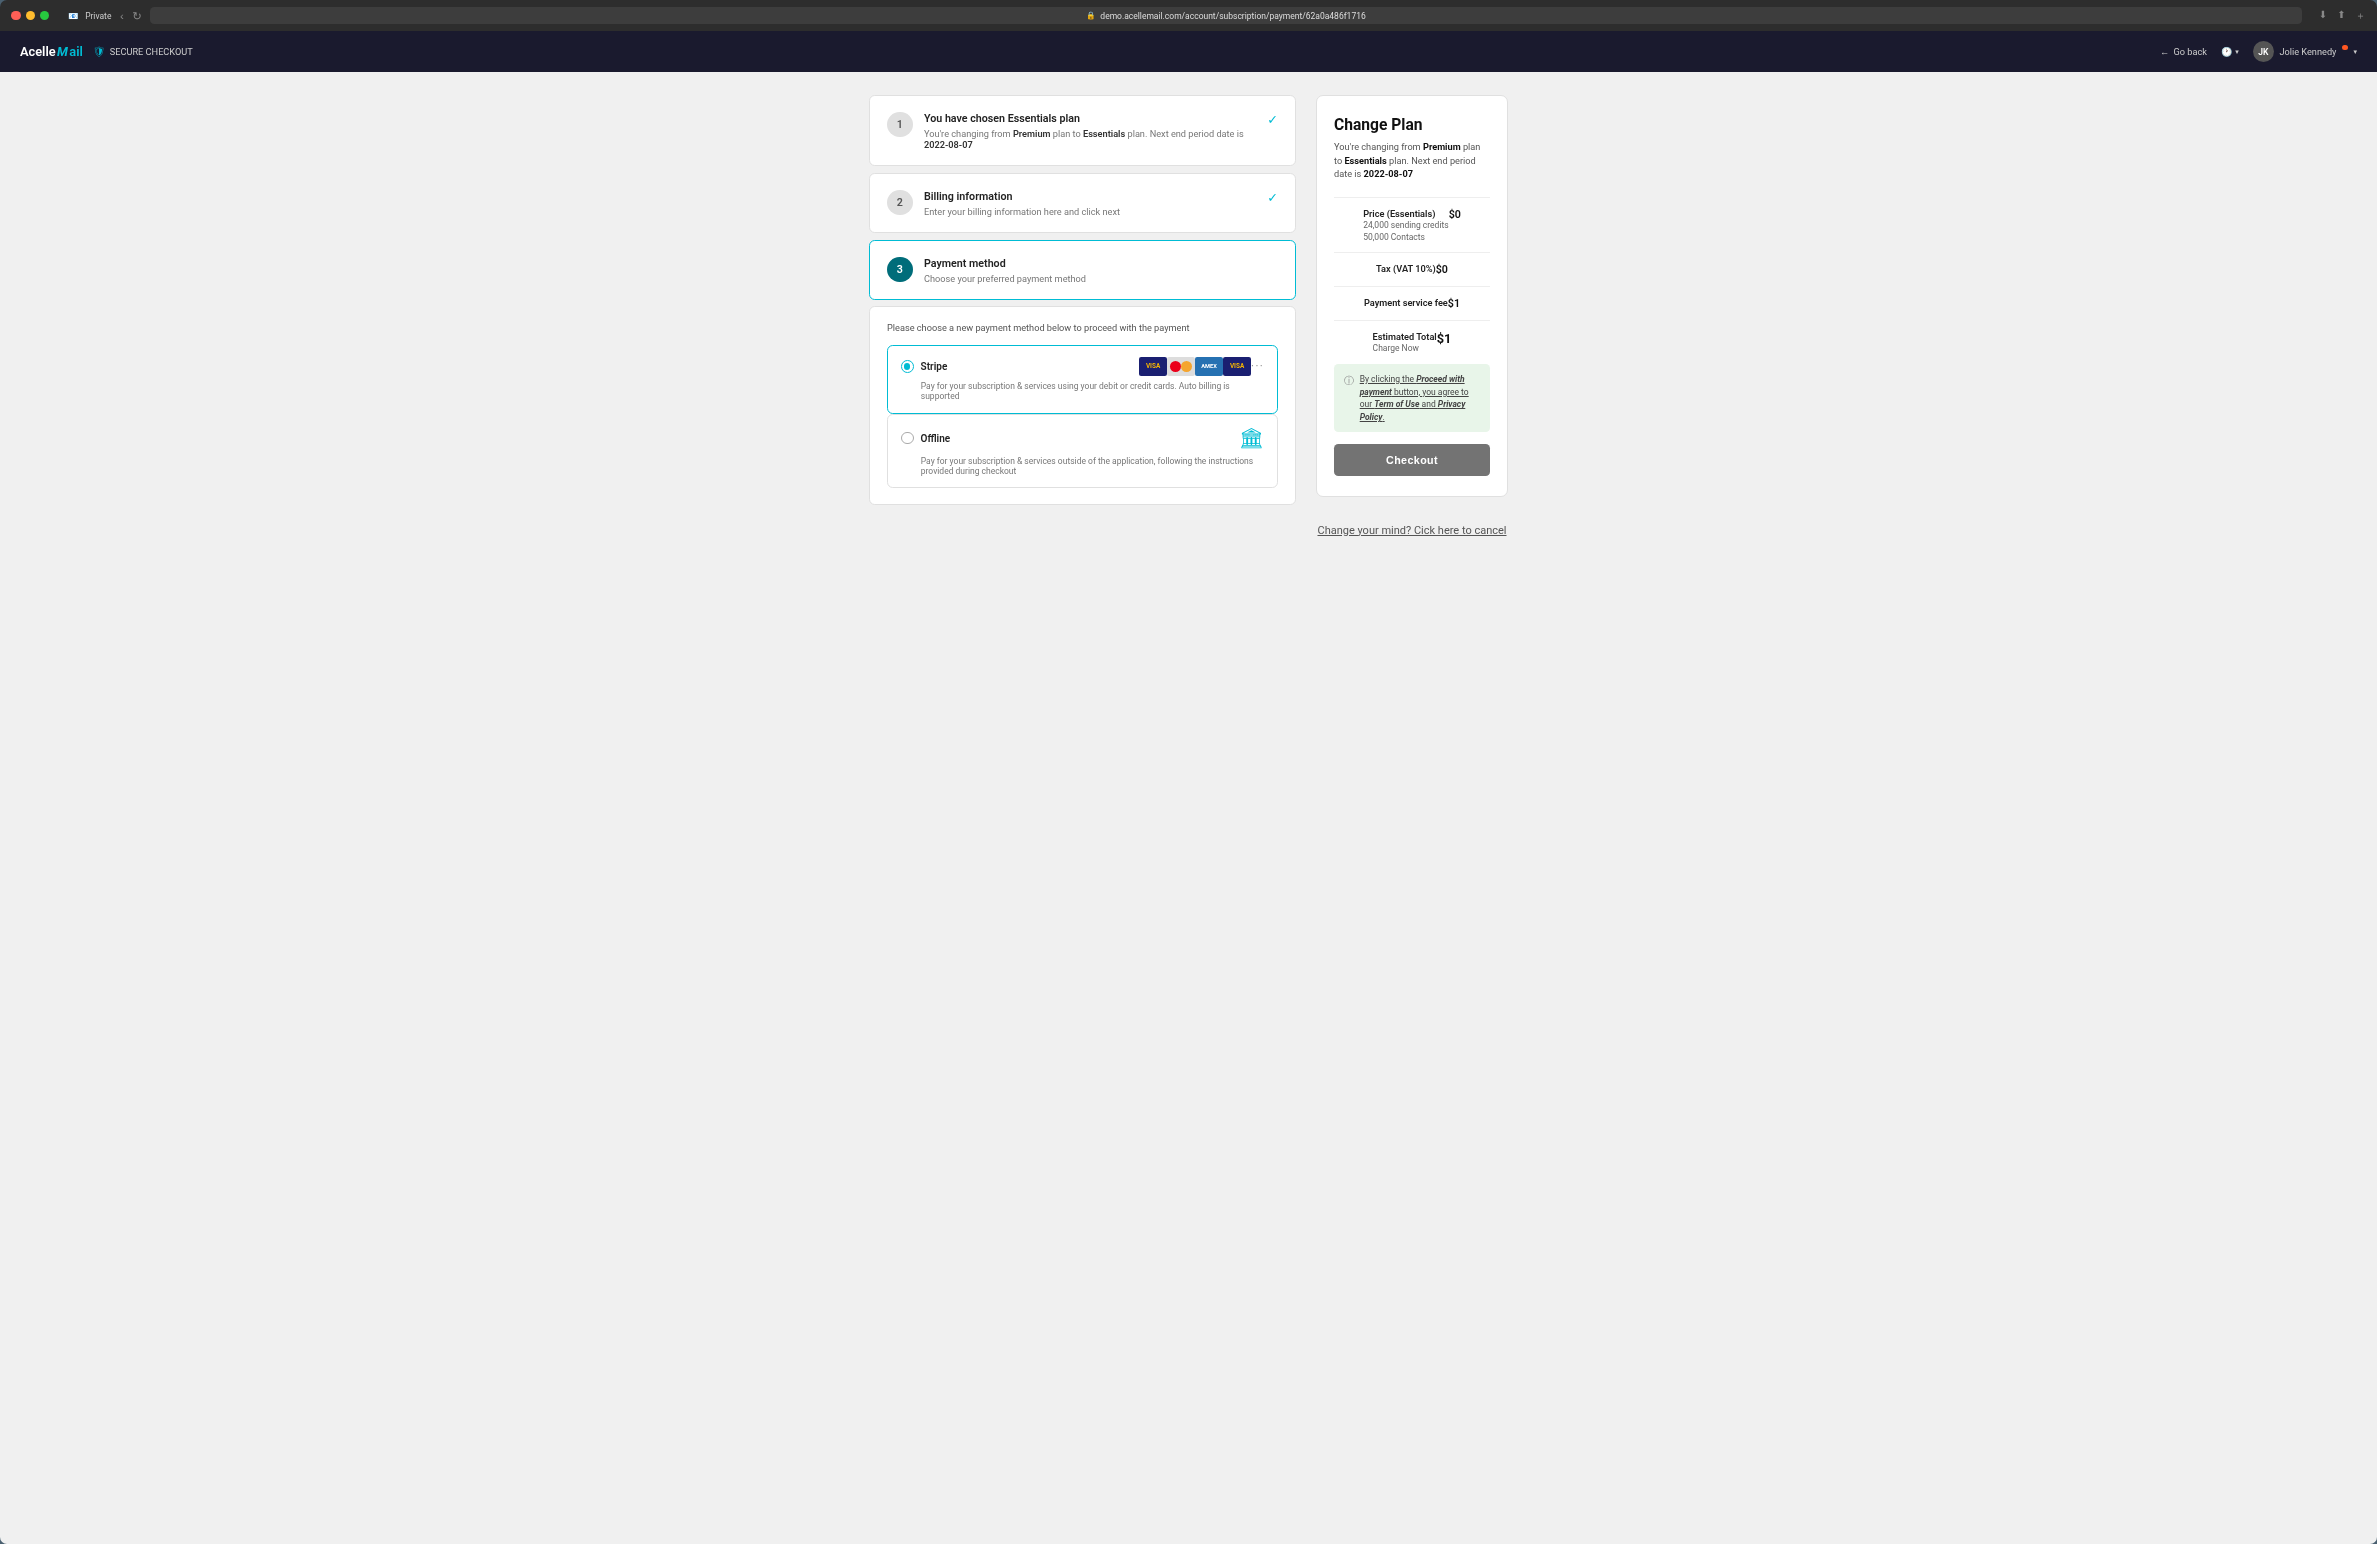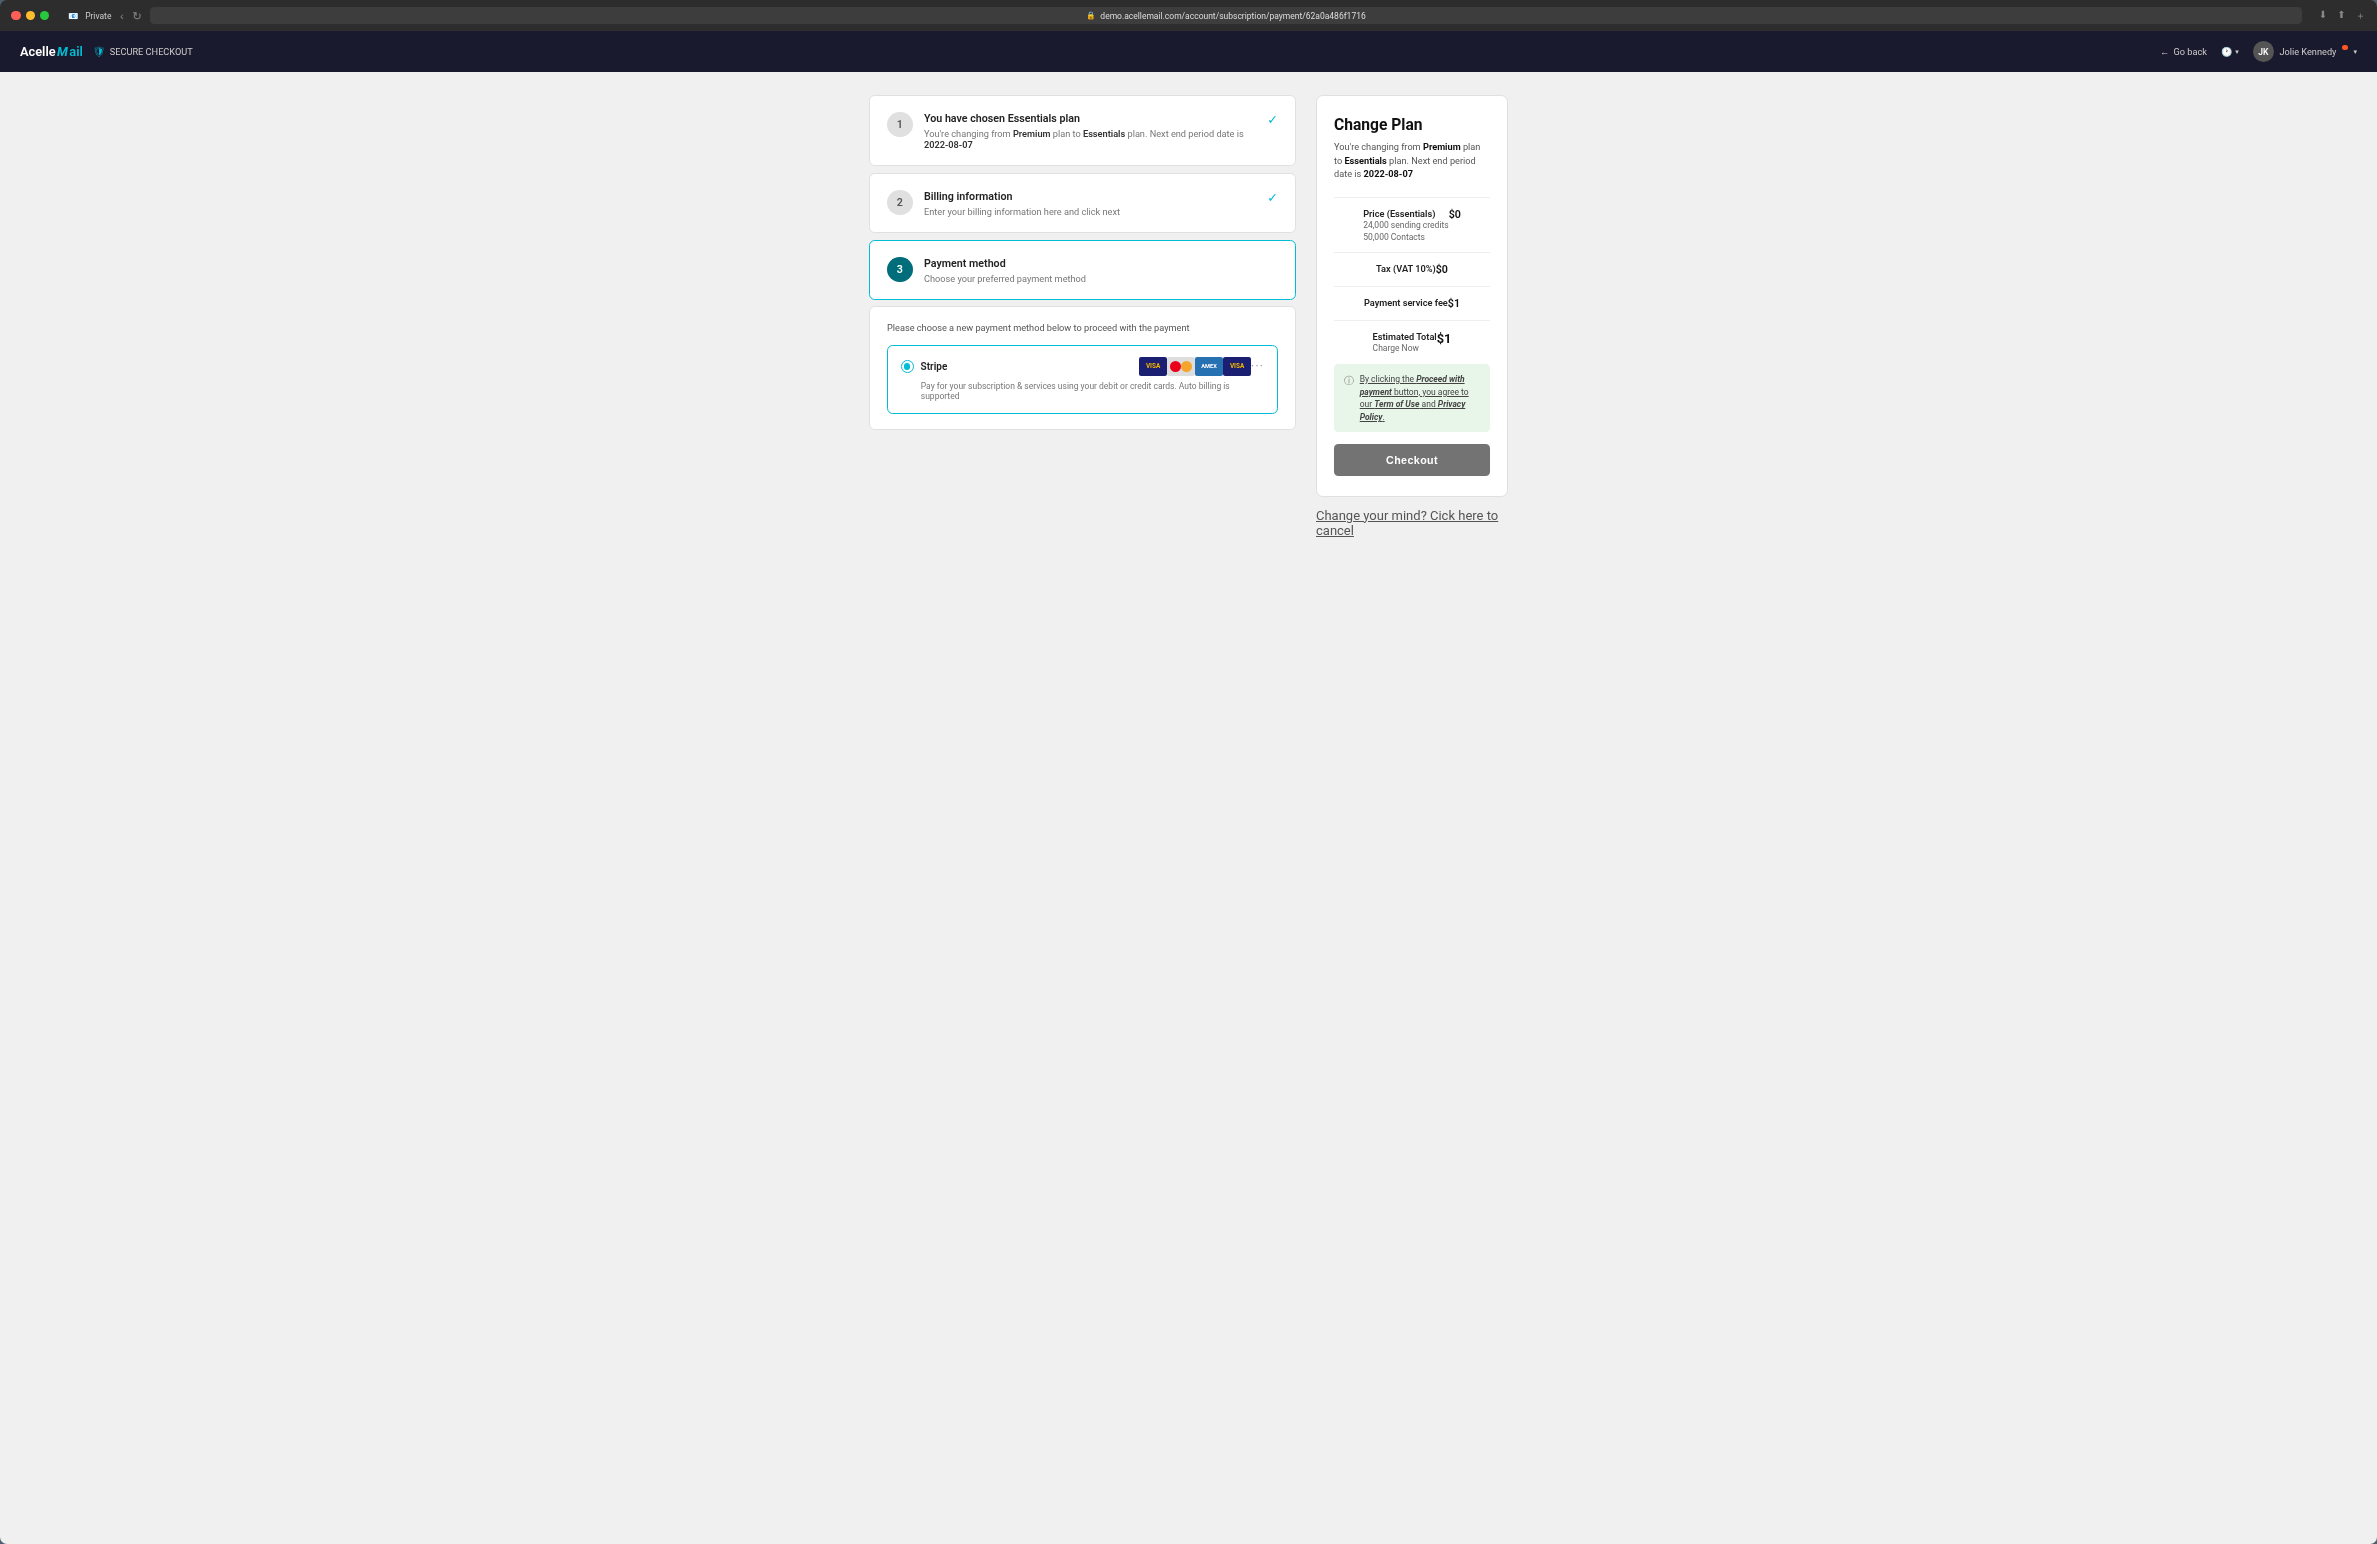--- a/index.html
+++ b/index.html
@@ -384,22 +384,23 @@
       border: none;
       border-radius: 4.3px;
       padding: 10px;
       font-size: 10.7px;
       font-weight: 600;
       cursor: pointer;
       letter-spacing: 0.4px;
     }
     .cancel-link {
       display: block;
-      margin-top: 11px;
-      font-size: 13px;
+      text-align: center;
+      margin-top: 27px;
+      font-size: 11px;
       color: #555;
       text-decoration: underline;
       cursor: pointer;
     }
 
     
     .mc-circle {
       position: absolute;
       width: 11.4px;
       height: 11.4px;
@@ -515,20 +516,28 @@
                 <div class="mc-circle mc-right"></div>
               </div>
               <div class="card-img card-amex" style="font-size:5.7px;">AMEX</div>
               <div class="card-img card-visa2">VISA</div>
               <span class="card-dots">···</span>
             </div>
           </div>
           <p class="payment-description">Pay for your subscription &amp; services using your debit or credit cards. Auto billing is supported</p>
         </div>
 
+        <div class="payment-option">
+          <div class="payment-option-header">
+            <div class="radio-btn unselected"></div>
+            <span class="payment-name">Offline</span>
+            <span class="offline-icon">🏛</span>
+          </div>
+          <p class="payment-description">Pay for your subscription &amp; services outside of the application, following the instructions provided during checkout</p>
+        </div>
       </div>
     </div>
 
     <div class="summary-column">
       <div class="summary-card">
         <h2 class="summary-title">Change Plan</h2>
         <p class="summary-desc">
           You're changing from <strong>Premium</strong> plan to <strong>Essentials</strong> plan. Next end period date is <strong>2022-08-07</strong>
         </p>
 

